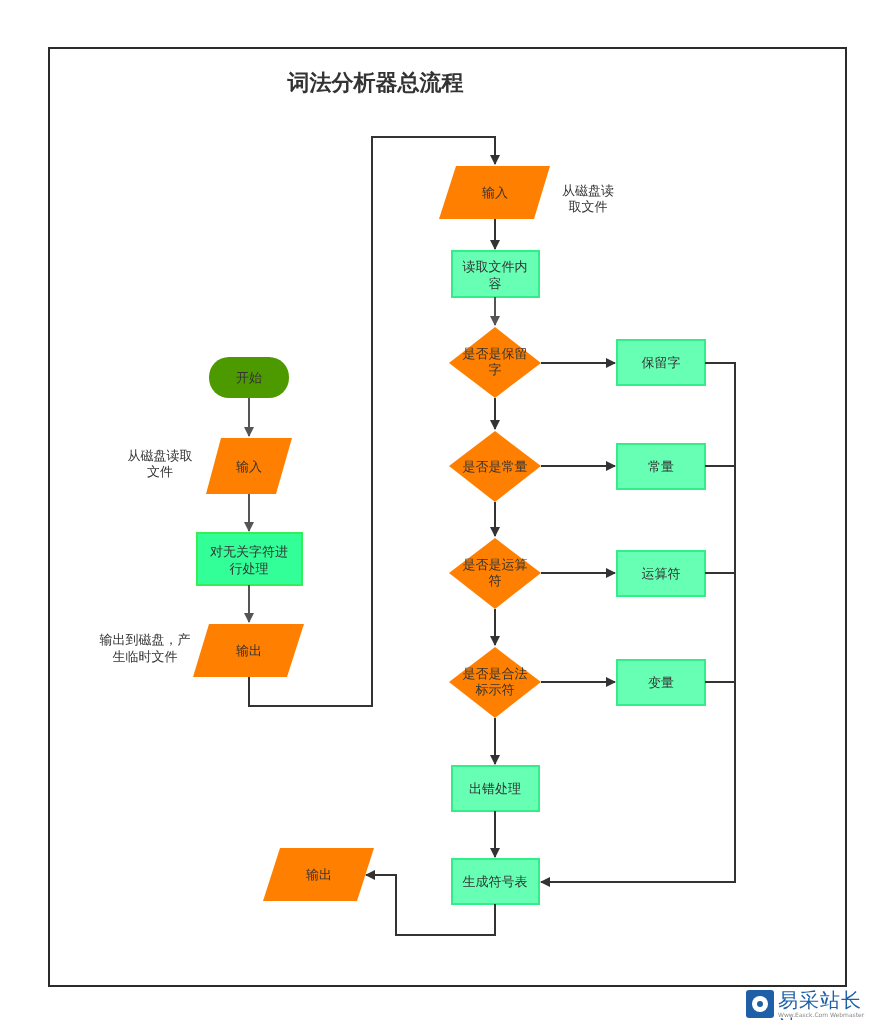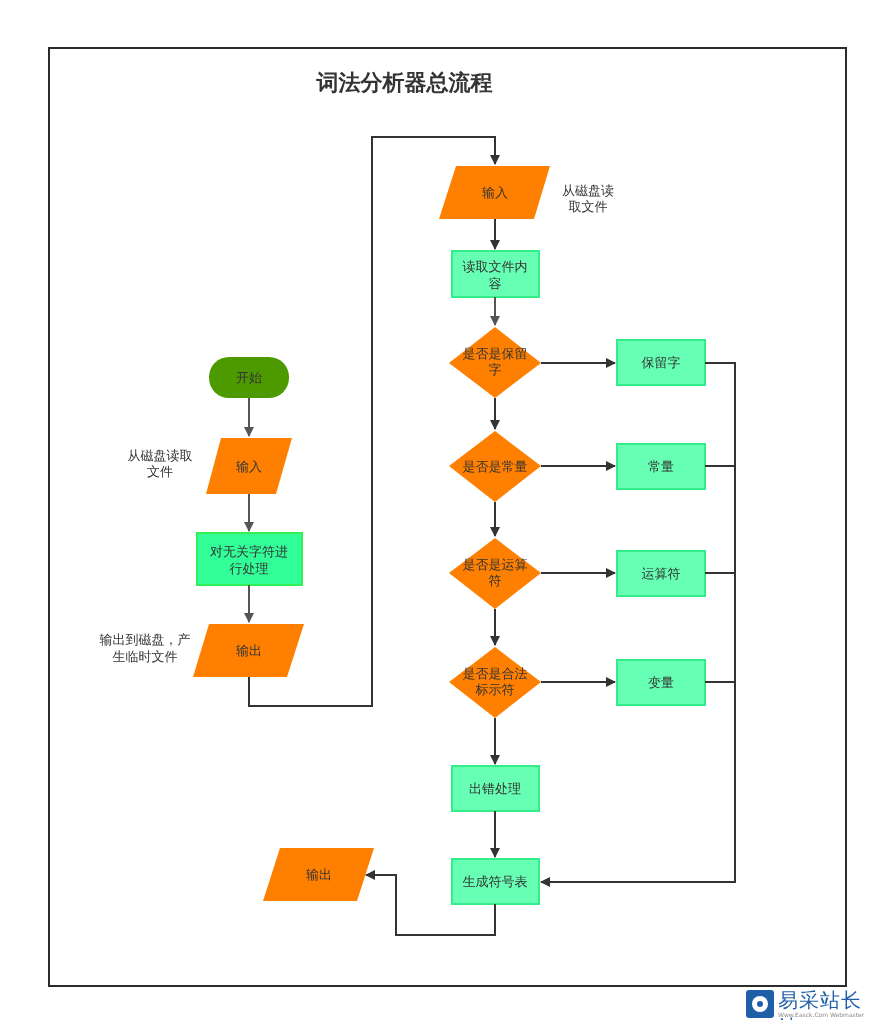--- a/index.html
+++ b/index.html
@@ -1,21 +1,21 @@
 <!DOCTYPE html>
 <html><head>
   <meta charset="utf-8">
   <style>
     html, body { margin: 0; padding: 0; background: #ffffff; }
     body { width: 879px; height: 1020px; position: relative; overflow: hidden;
            font-family: "DejaVu Sans", "Liberation Sans", sans-serif; color: #333333; }
     #frame { position: absolute; left: 48px; top: 47px; width: 799px; height: 940px;
              border: 2px solid #2b2b2b; box-sizing: border-box; }
     #title { position: absolute; left: 0; width: 751px; top: 68px; text-align: center;
-             font-size: 22px; font-weight: bold; color: #333333; padding-left: 29px; }
+             font-size: 22px; font-weight: bold; color: #333333; }
     svg#diagram { position: absolute; left: 0; top: 0; }
     .lbl { font-size: 13px; fill: #333333; text-anchor: middle; }
     .note { font-size: 13px; fill: #333333; text-anchor: middle; }
     .line { stroke: #333333; stroke-width: 2; fill: none; }
     .line-grey { stroke: #555555; stroke-width: 2; fill: none; }
     #watermark { position: absolute; left: 744px; top: 987px; width: 135px; height: 33px; background: #fff; }
     #wm-logo { position: absolute; left: 2px; top: 3px; width: 28px; height: 28px; background: #1f5fa8; border-radius: 3px; }
     #wm-logo-inner { position: absolute; left: 6px; top: 6px; width: 16px; height: 16px; border-radius: 50%; background: #fff; }
     #wm-logo-core { position: absolute; left: 5px; top: 5px; width: 6px; height: 6px; border-radius: 50%; background: #1f5fa8; }
     #wm-text { position: absolute; left: 34px; top: 0px; font-size: 20px; color: #1f5fa8; letter-spacing: 1px; }

